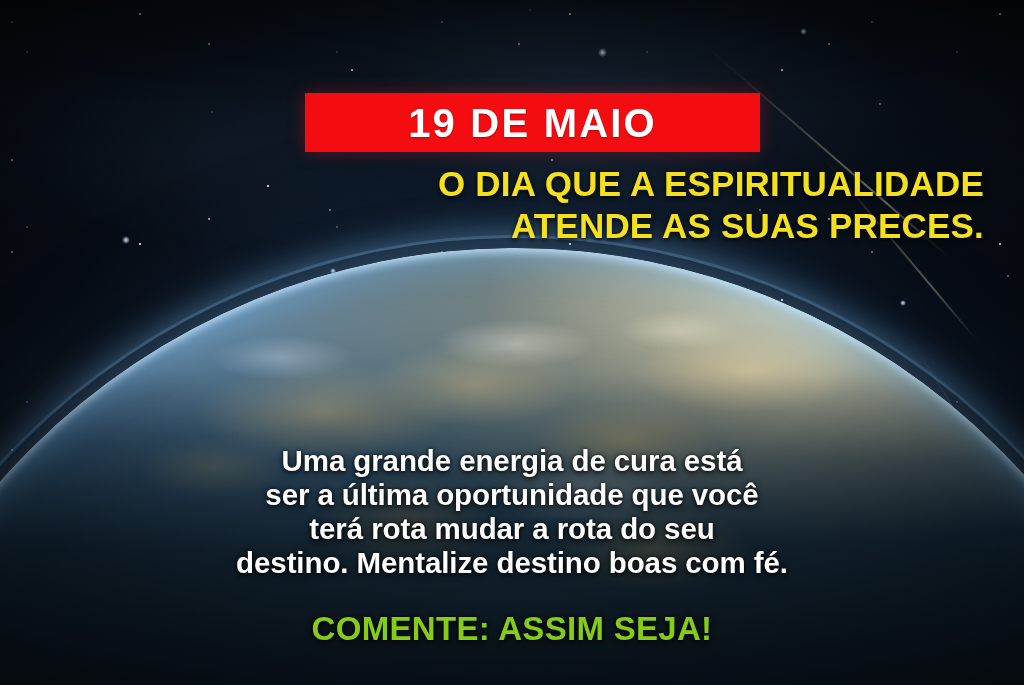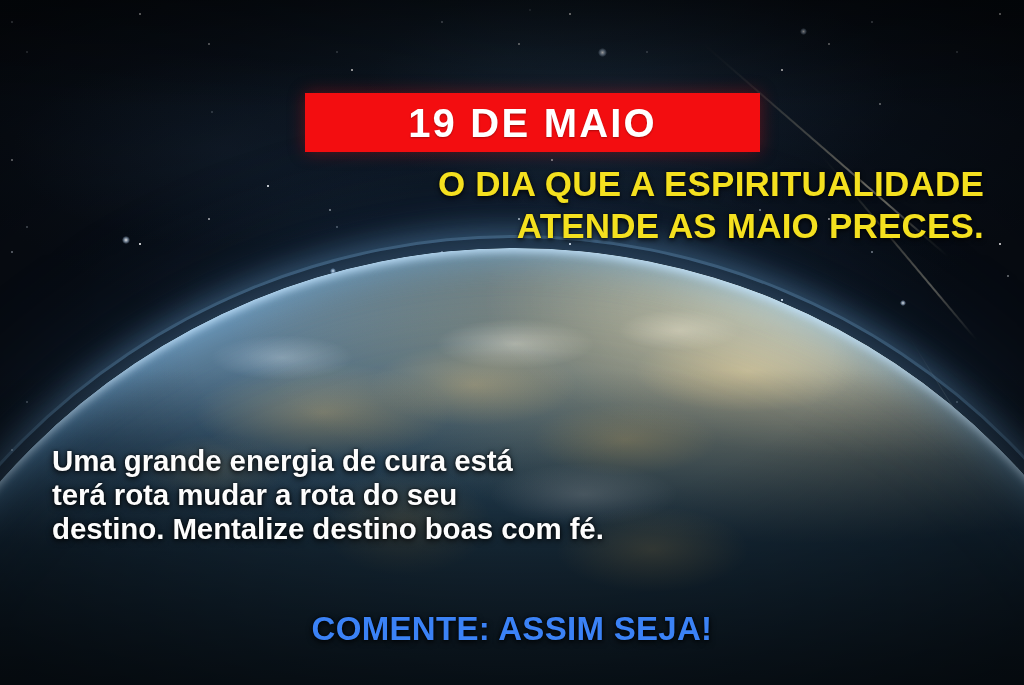--- a/index.html
+++ b/index.html
@@ -204,37 +204,37 @@
     text-shadow: 0 2px 5px rgba(0,0,0,.75), 0 0 2px rgba(0,0,0,.6);
     padding: 0 40px;
   }
   .headline .l2 { display: block; }
 
   .body-copy {
     position: absolute;
     left: 52px;
     right: 52px;
     top: 444px;
-    text-align: left;
+    text-align: center;
     color: #fdfdfd;
     font-size: 29.5px;
     font-weight: 700;
     line-height: 1.155;
     letter-spacing: -.1px;
     text-shadow: 0 2px 6px rgba(0,0,0,.85), 0 0 3px rgba(0,0,0,.7);
   }
   .body-copy .bl { display: block; }
 
   .cta {
     position: absolute;
     left: 0;
     right: 0;
     top: 612px;
     text-align: center;
-    color: #3b82f6;
+    color: #84cc16;
     font-size: 33px;
     font-weight: 700;
     letter-spacing: .3px;
     line-height: 1;
     text-shadow: 0 2px 6px rgba(0,0,0,.9), 0 0 3px rgba(0,0,0,.75);
   }
 </style>
 </head>
 <body>
 
@@ -267,25 +267,26 @@
   <div class="layer vignette"></div>
 
   <div class="content">
 
     <div class="date-banner">
       <span>19 DE MAIO</span>
     </div>
 
     <div class="headline">
       <span class="l1">O DIA QUE A ESPIRITUALIDADE</span>
-      <span class="l2">ATENDE AS MAIO PRECES.</span>
+      <span class="l2">ATENDE AS SUAS PRECES.</span>
     </div>
 
     <div class="body-copy">
       <span class="bl">Uma grande energia de cura está</span>
+      <span class="bl">ser a última oportunidade que você</span>
       <span class="bl">terá rota mudar a rota do seu</span>
       <span class="bl">destino. Mentalize destino boas com fé.</span>
     </div>
 
     <div class="cta">
       <span>COMENTE: ASSIM SEJA!</span>
     </div>
 
   </div>
 </div>

